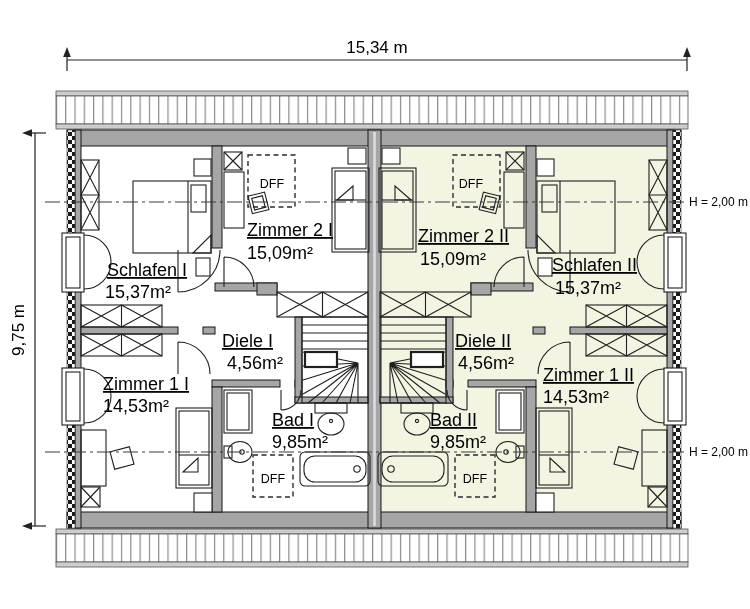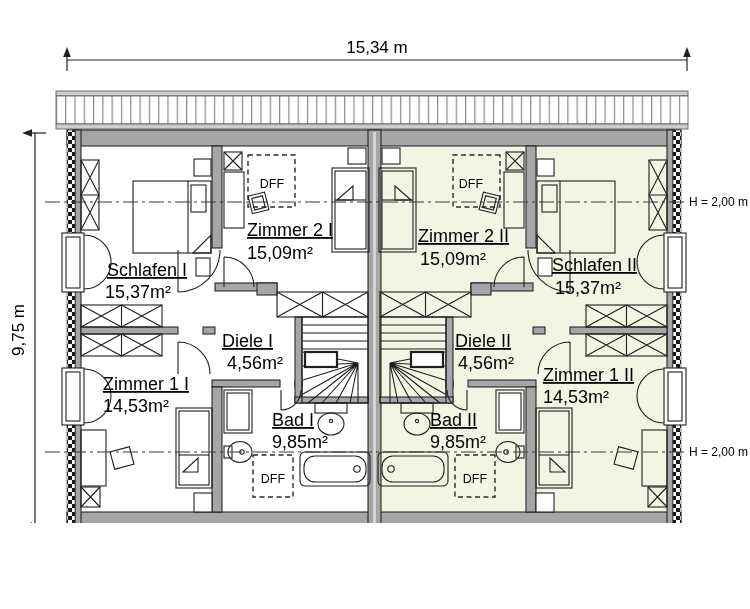--- a/index.html
+++ b/index.html
@@ -1,16 +1,16 @@
 <!DOCTYPE html>
 <html><head>
 <meta charset="utf-8">
 <style>
   html,body { margin:0; padding:0; background:#fff; }
-  .stage { width:750px; height:523px; position:relative; background:#fff; }
+  .stage { width:750px; height:609px; position:relative; background:#fff; }
   svg text { font-family:"Liberation Sans", sans-serif; fill:#000; }
   .room-name { font-size:18px; text-decoration:underline; }
   .room-area { font-size:18px; }
   .dff-label { font-size:12.5px; }
   .h-label   { font-size:12px; }
   .dim-label { font-size:17px; }
   .wall   { fill:#a6a6a6; stroke:#161616; stroke-width:1; }
   .shell  { fill:#a6a6a6; stroke:#161616; stroke-width:1; }
   .furn   { fill:none; stroke:#1f1f1f; stroke-width:1.1; }
   .furnw  { fill:#ffffff; stroke:#1f1f1f; stroke-width:1.1; }

